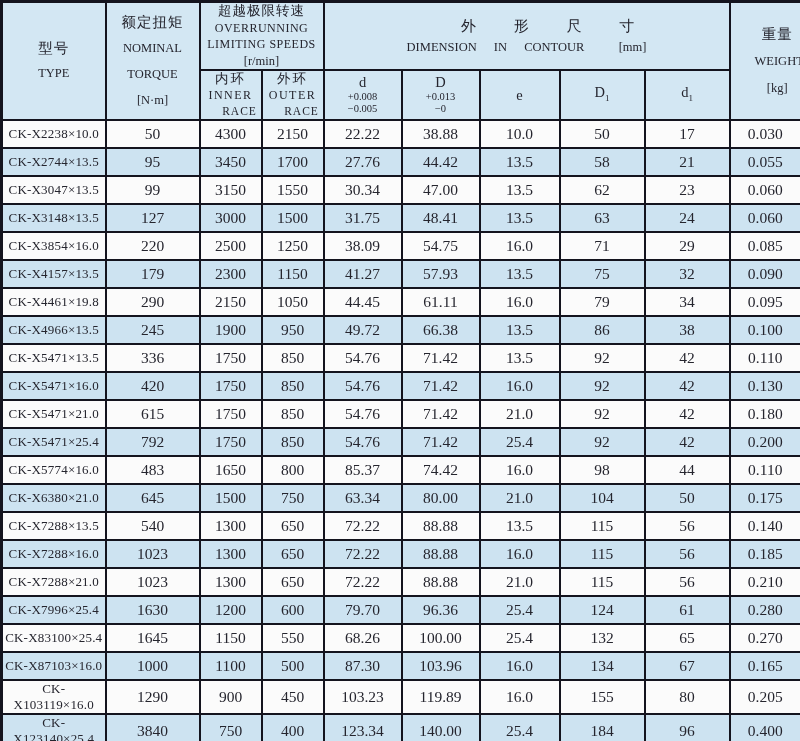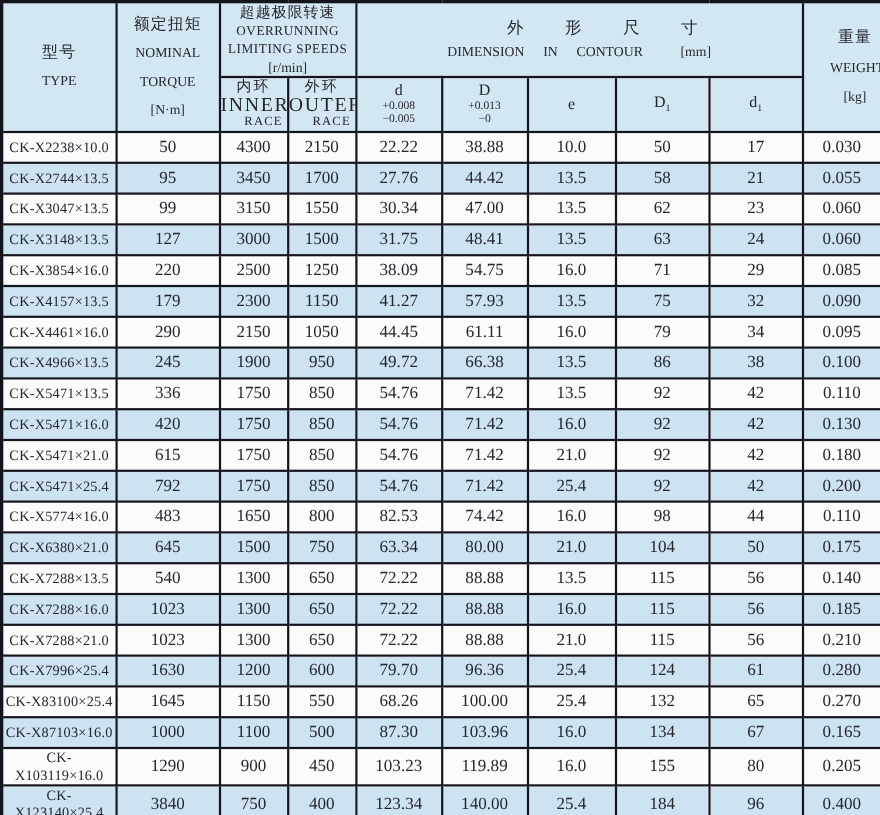--- a/index.html
+++ b/index.html
@@ -45,21 +45,21 @@
   .h-torque div{line-height:26px;}
   .h-weight div{line-height:27px;padding-left:24px;}
   .h-speeds{height:66px;}
   .h-speeds div{line-height:16.5px;}
   .h-speeds .zh{font-size:13.5px;}
   .h-speeds .en{font-size:12px;letter-spacing:.5px;}
   .h-dim .zh{font-size:15px;word-spacing:22px;letter-spacing:6px;line-height:22px;margin-left:48px;}
   .h-dim .en{font-size:12.5px;word-spacing:14px;line-height:20px;}
   .h-race div{line-height:16px;}
   .h-race .zh{font-size:13.5px;letter-spacing:2px;}
-  .h-race .en{font-size:18px;letter-spacing:1.5px;}
+  .h-race .en{font-size:12px;letter-spacing:1.5px;}
   .h-race .en2{font-size:11.5px;letter-spacing:1px;margin-left:18px;}
   .dim-letter{font-size:14.5px;line-height:17px;}
   .tol{display:inline-block;text-align:center;font-size:10.5px;line-height:12px;}
   sub{font-size:9px;}
 
   
   td{font-size:15.5px;}
   td.c-type{font-size:13px;letter-spacing:.2px;}
 </style>
 </head>
@@ -203,21 +203,21 @@
     <td>2300</td>
     <td>1150</td>
     <td>41.27</td>
     <td>57.93</td>
     <td>13.5</td>
     <td>75</td>
     <td>32</td>
     <td>0.090</td>
   </tr>
       <tr>
-    <td class="c-type">CK-X4461×16.0</td>
+    <td class="c-type">CK-X4461×19.8</td>
     <td>290</td>
     <td>2150</td>
     <td>1050</td>
     <td>44.45</td>
     <td>61.11</td>
     <td>16.0</td>
     <td>79</td>
     <td>34</td>
     <td>0.095</td>
   </tr>
@@ -279,21 +279,21 @@
     <td>25.4</td>
     <td>92</td>
     <td>42</td>
     <td>0.200</td>
   </tr>
       <tr>
     <td class="c-type">CK-X5774×16.0</td>
     <td>483</td>
     <td>1650</td>
     <td>800</td>
-    <td>82.53</td>
+    <td>85.37</td>
     <td>74.42</td>
     <td>16.0</td>
     <td>98</td>
     <td>44</td>
     <td>0.110</td>
   </tr>
       <tr>
     <td class="c-type">CK-X6380×21.0</td>
     <td>645</td>
     <td>1500</td>

